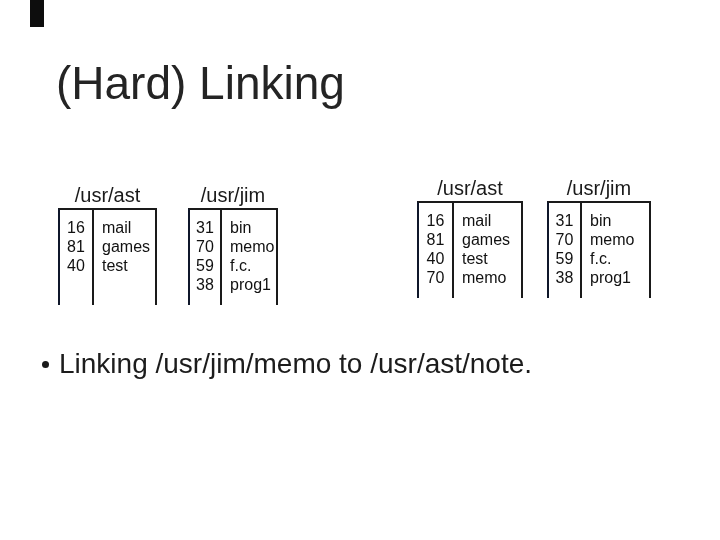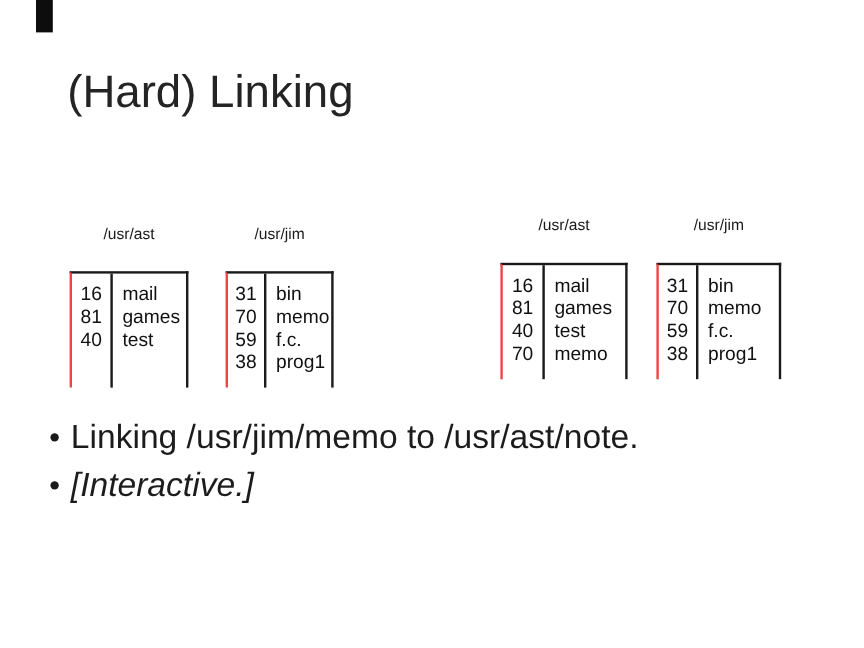--- a/index.html
+++ b/index.html
@@ -10,37 +10,37 @@
     overflow:hidden;
     font-family:"Liberation Sans", sans-serif;
     color:#1f1f1f;
   }
   .corner-mark{
     position:absolute;left:30px;top:0;width:14px;height:27px;
     background:#0d0d0d;
   }
   .title{
     position:absolute;left:56px;top:56px;margin:0;
-    font-size:38px;font-weight:400;letter-spacing:0px;color:#242424;
+    font-size:46px;font-weight:400;letter-spacing:0px;color:#242424;
   }
   
   .figure{position:absolute;left:0;top:0;width:720px;height:340px;}
   .dir-table{position:absolute;text-align:center;}
   .t1{left:58px;top:185px;width:99px;--col:32px;}
   .t2{left:188px;top:185px;width:90px;--col:30px;}
   .t3{left:417px;top:178px;width:106px;--col:33px;}
   .t4{left:547px;top:178px;width:104px;--col:31px;}
   .dir-path{
-    font-size:13px;color:#1a1a1a;height:20px;line-height:20px;
-    margin-bottom:21px;white-space:nowrap;
+    font-size:20px;color:#1a1a1a;height:20px;line-height:20px;
+    margin-bottom:3px;white-space:nowrap;
   }
   .dir-box{
     position:relative;
     border-top:2px solid #1a1a1a;
-    border-left:2px solid #ef4444;
+    border-left:2px solid #0f172a;
     border-right:2px solid #1a1a1a;
     height:97px;
     text-align:left;
     box-sizing:border-box;
     padding-top:8px;
   }
   .divider{
     position:absolute;top:0;bottom:0;left:var(--col);
     width:2px;background:#1a1a1a;
   }
@@ -158,19 +158,15 @@
       </div>
     </div>
 
   </div>
 
   <ul class="bullets">
     <li class="bullet-line">
       <span class="dot"></span>
       <span class="bullet-text">Linking /usr/jim/memo to /usr/ast/note.</span>
     </li>
-    <li class="bullet-line italic">
-      <span class="dot"></span>
-      <span class="bullet-text">[Interactive.]</span>
-    </li>
   </ul>
 
 </div>
 
 </body></html>

